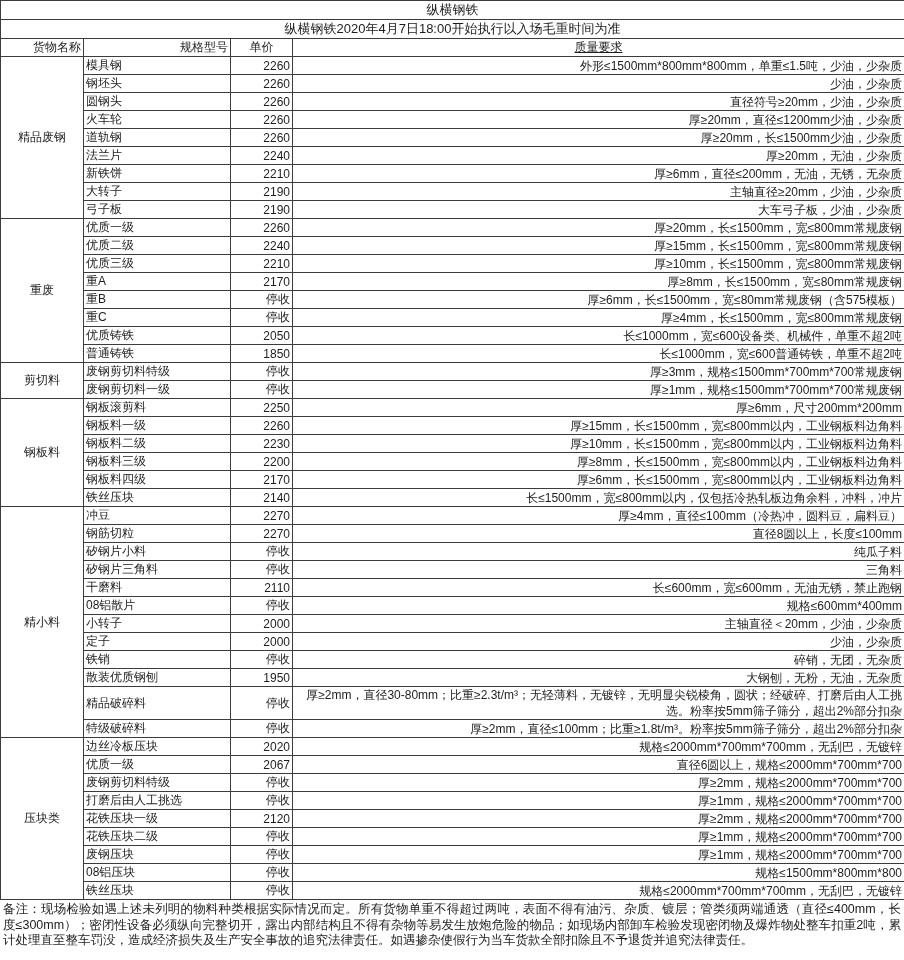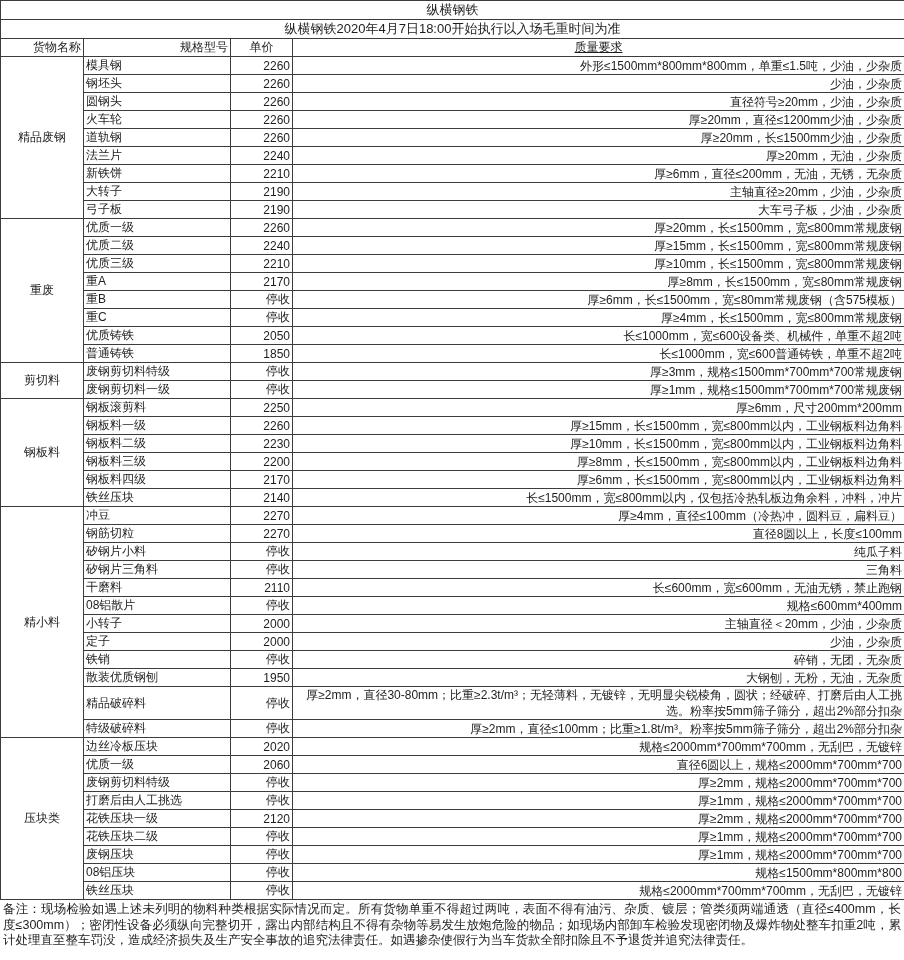--- a/index.html
+++ b/index.html
@@ -251,21 +251,21 @@
     <td class="quality">厚≥2mm，直径≤100mm；比重≥1.8t/m³。粉率按5mm筛子筛分，超出2%部分扣杂</td>
   </tr>
       <tr>
         <td class="cat" rowspan="9">压块类</td>
     <td class="model">边丝冷板压块</td>
     <td class="price">2020</td>
     <td class="quality">规格≤2000mm*700mm*700mm，无刮巴，无镀锌</td>
   </tr>
       <tr>
     <td class="model">优质一级</td>
-    <td class="price">2060</td>
+    <td class="price">2067</td>
     <td class="quality">直径6圆以上，规格≤2000mm*700mm*700</td>
   </tr>
       <tr>
     <td class="model">废钢剪切料特级</td>
     <td class="price">停收</td>
     <td class="quality">厚≥2mm，规格≤2000mm*700mm*700</td>
   </tr>
       <tr>
     <td class="model">打磨后由人工挑选</td>
     <td class="price">停收</td>

